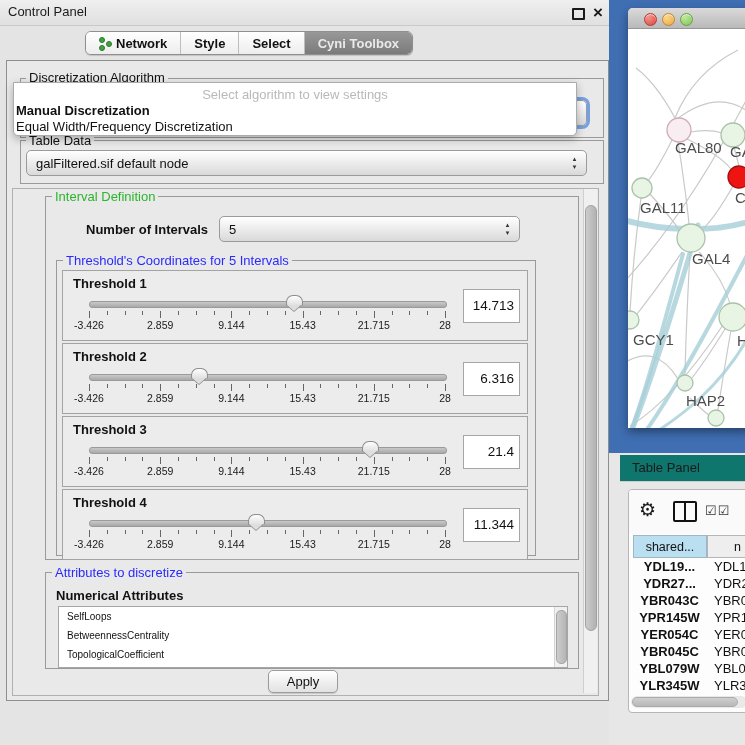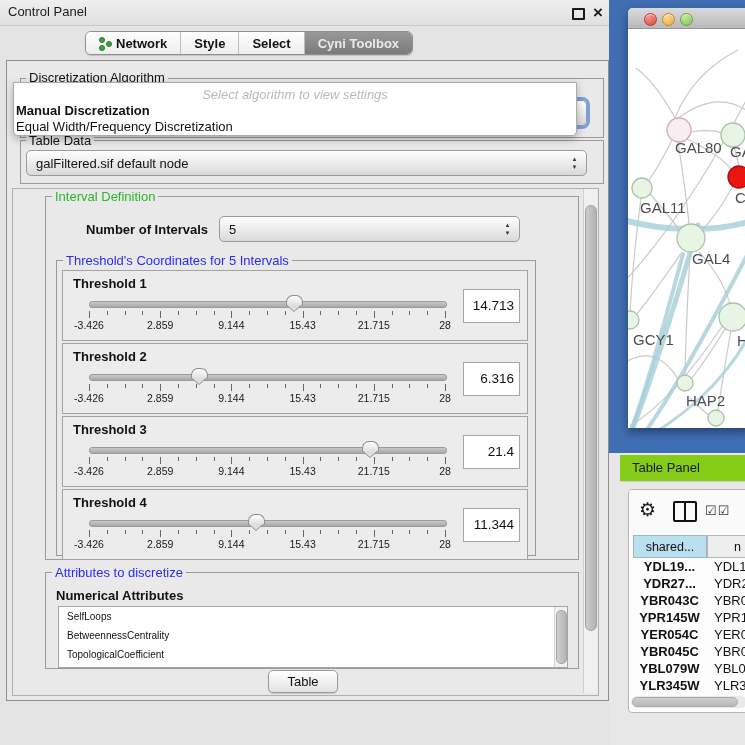--- a/index.html
+++ b/index.html
@@ -39,21 +39,21 @@
   #algo-legend{left:26px;top:70px;}
   .combo{position:absolute;height:24px;border:1px solid #9b9b9b;border-radius:5px;
          background:linear-gradient(#ffffff,#d9d9d9);font-size:13px;display:flex;align-items:center;
          padding:0 22px 0 9px;box-shadow:inset 0 1px 0 #fff;}
   .stepper{position:absolute;right:7px;top:4px;width:9px;height:16px;font-size:7px;line-height:8px;
            color:#333;text-align:center;}
   #algo-combo{left:26px;top:100px;width:528px;box-shadow:0 0 0 3px #74a1e4;}
 
   #popup{left:13px;top:82px;width:562px;height:52px;background:#fff;border:1px solid #ababab;
          border-radius:0 0 5px 5px;box-shadow:0 3px 8px rgba(0,0,0,.28);z-index:60;}
-  #popup-hint{left:0;top:4px;width:100%;text-align:center;font-size:13px;color:#b9b9b9;font-style:italic;}
+  #popup-hint{left:0;top:4px;width:100%;text-align:center;font-size:13px;color:#b9b9b9;}
   .popup-opt{position:absolute;left:2px;font-size:13px;white-space:nowrap;}
   .popup-opt.b{font-weight:bold;}
 
   #tabledata-group{left:20px;top:140px;width:582px;height:42px;}
   #tabledata-legend{left:26px;top:133px;background:#e9e9e9;}
   #tabledata-combo{left:26px;top:150px;width:528px;}
 
   #scrollpane{left:12px;top:188px;width:585px;height:506px;border:1px solid #b0b0b0;background:#e9e9e9;}
   #main-vscroll{left:583px;top:189px;width:13px;height:504px;background:#f0f0f0;border-left:1px solid #cfcfcf;}
   #main-vscroll-thumb{left:1px;top:16px;width:10px;height:424px;border-radius:6px;
@@ -103,21 +103,21 @@
               box-shadow:0 4px 10px rgba(0,0,0,.4);}
   #net-titlebar{left:0;top:0;width:100%;height:20px;background:linear-gradient(#dadada,#b9b9b9);
               border-bottom:1px solid #979797;border-radius:5px 5px 0 0;}
   .light{position:absolute;top:5px;width:11px;height:11px;border-radius:50%;box-shadow:inset 0 1px 1px rgba(255,255,255,.7);}
   #light-close{left:16px;background:radial-gradient(circle at 35% 30%,#f3948f,#dd4438);border:1px solid #b33a30;}
   #light-min{left:34px;background:radial-gradient(circle at 35% 30%,#fbd78a,#eca63c);border:1px solid #c08630;}
   #light-zoom{left:52px;background:radial-gradient(circle at 35% 30%,#c0e89a,#7ec254);border:1px solid #67a043;}
   #net-canvas{left:0;top:20px;width:122px;height:400px;overflow:hidden;}
 
   #table-region{left:609px;top:453px;width:136px;height:292px;background:#e7e7e7;}
-  #tp-titlebar{left:11px;top:2px;width:125px;height:26px;background:#84cc16;border-bottom:1px solid #cdcdcd;}
+  #tp-titlebar{left:11px;top:2px;width:125px;height:26px;background:#0f766e;border-bottom:1px solid #cdcdcd;}
   #tp-title{position:absolute;left:12px;top:5px;font-size:13px;color:#1a1a1a;}
   #tp-panel{left:19px;top:36px;width:122px;height:222px;background:#fdfdfd;border:1px solid #b6b6b6;
             border-radius:4px;overflow:hidden;}
   #tp-toolbar{position:absolute;left:0;top:0;width:100%;height:44px;background:#fafafa;}
   #gear-icon{position:absolute;left:10px;top:8px;font-size:19px;color:#1a1a1a;}
   #columns-icon{position:absolute;left:44px;top:11px;width:20px;height:17px;border:2px solid #111;border-radius:2px;}
   #columns-icon i{position:absolute;left:9px;top:0;width:2px;height:17px;background:#111;}
   #checks-icon{position:absolute;left:76px;top:13px;font-size:13px;color:#333;letter-spacing:1px;}
   .tp-header{position:absolute;top:45px;height:23px;font-size:12.5px;display:flex;align-items:center;
              justify-content:center;border:1px solid #9fb7c4;box-sizing:border-box;}
@@ -344,21 +344,21 @@
     <div id="attr-list" class="abs">
 
     <div class="attr-item">SelfLoops</div>
         <div class="attr-item">BetweennessCentrality</div>
         <div class="attr-item">TopologicalCoefficient</div>
         <div id="attr-vscroll">
         <div id="attr-vscroll-thumb"></div>
       </div>
       </div>
 
-    <div id="apply-btn" class="abs">Table</div>
+    <div id="apply-btn" class="abs">Apply</div>
 
 
     <div id="popup" class="abs">
       <div id="popup-hint" class="abs">Select algorithm to view settings</div>
     <div class="popup-opt b" style="top: 20px;">Manual Discretization</div>
         <div class="popup-opt" style="top: 36px;">Equal Width/Frequency Discretization</div>
       </div>
   </div>
 
   <div id="desktop" class="abs"></div>

